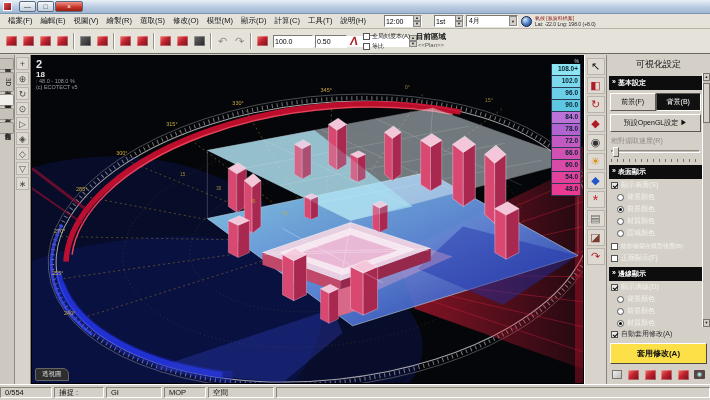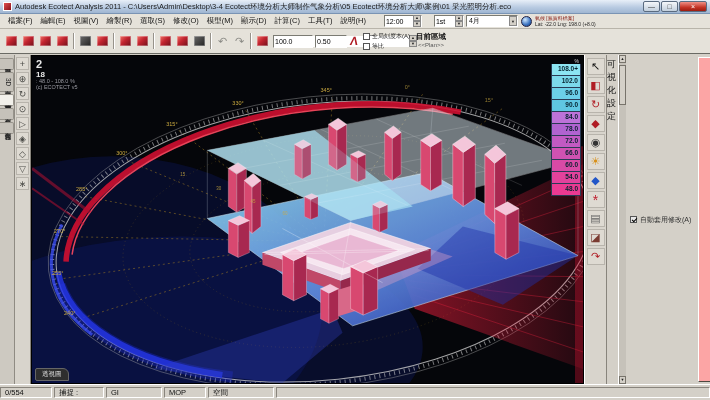--- a/index.html
+++ b/index.html
@@ -59,61 +59,60 @@
   #legend{position:absolute;top:2px;right:2px;width:30px;}
   #legend-unit{font-size:5px;color:#ddd;text-align:right;padding-right:2px;}
   .lrow{height:12px;font-size:6.5px;font-weight:bold;color:#06222e;text-align:right;padding:1px 2px 0 0;border:1px solid #2a3a55;border-top:none;}
   .lrow:first-of-type{border-top:1px solid #2a3a55;}
   #view-tab{position:absolute;left:3px;bottom:2px;background:#2e2e2e;color:#ddd;font-size:6.5px;padding:1px 6px;border:1px solid #666;border-radius:2px 6px 0 2px;}
 
   #rtools{width:22px;background:#d8d4cc;border-left:1px solid #fff;display:flex;flex-direction:column;align-items:center;gap:2px;padding-top:3px;}
   .rtool{width:18px;height:17px;display:flex;align-items:center;justify-content:center;font-size:11px;border:1px solid #b8b4ac;background:#dedad2;}
 
   
-  #rpanel{width:104px;background:#d4d0c8;border-left:1px solid #88847c;display:flex;flex-direction:row;font-size:7px;position:relative;}
+  #rpanel{width:104px;background:#d4d0c8;border-left:1px solid #88847c;display:flex;flex-direction:column;font-size:7px;position:relative;}
   #panel-title{text-align:center;font-size:9px;padding:3px 0 2px;color:#111;}
   #panel-body{flex:1;overflow:hidden;padding:0 8px 0 2px;position:relative;}
   .phead{background:#0d0d0d;color:#fff;font-size:7px;font-weight:bold;padding:2px 3px;margin-top:3px;display:flex;gap:2px;}
   .btn-row{display:flex;margin:3px 1px 0;}
   .pbtn{flex:1;text-align:center;padding:3px 0;border:1px solid;border-color:#fff #5e5a52 #5e5a52 #fff;background:#d4d0c8;font-size:7px;}
   .pbtn.active{background:#111;color:#fff;border-color:#5e5a52 #fff #fff #5e5a52;}
   .dimlabel{color:#8e8a82;margin:4px 2px 1px;}
   .slider{margin:1px 2px 0;height:12px;position:relative;}
   .slider .track{position:absolute;left:0;right:0;top:3px;height:3px;background:#c2beb6;border:1px solid;border-color:#8e8a82 #fff #fff #8e8a82;}
   .slider .thumb{position:absolute;left:2px;top:0;width:6px;height:10px;background:#d4d0c8;border:1px solid;border-color:#fff #5e5a52 #5e5a52 #fff;}
   .ticks{height:3px;margin:0 2px;background:repeating-linear-gradient(90deg,#77736b 0,#77736b 1px,transparent 1px,transparent 6px);}
   .prow{display:flex;align-items:center;gap:3px;padding:1px 2px;color:#f4f2ec;white-space:nowrap;}
   .prow.dark{color:#333;}
   .prow.indent{padding-left:8px;}
   .cb{width:7px;height:7px;background:#fff;border:1px solid #555;position:relative;flex:none;}
   .cb.on{background:#e8e8e8;}
   .cb.on::after{content:"";position:absolute;left:1px;top:1px;width:4px;height:2px;border-left:1px solid #000;border-bottom:1px solid #000;transform:rotate(-45deg);}
   .rb{width:7px;height:7px;border-radius:50%;background:#fff;border:1px solid #555;position:relative;flex:none;}
   .rb.on::after{content:"";position:absolute;left:1px;top:1px;width:3px;height:3px;border-radius:50%;background:#000;}
-  #apply-btn{margin:2px 3px;padding:4px 16px;text-align:center;font-weight:bold;font-size:8px;border:1px solid;border-color:#fff #4e4a42 #4e4a42 #fff;background:#fca5a5;}
+  #apply-btn{margin:2px 3px;padding:4px 16px;text-align:center;font-weight:bold;font-size:8px;border:1px solid;border-color:#fff #4e4a42 #4e4a42 #fff;background:#fde047;}
   #pscroll{position:absolute;right:0;top:0;bottom:0;width:8px;background:#c6c2ba;border-left:1px solid #fff;display:flex;flex-direction:column;}
   #pscroll .sb{height:8px;background:#d4d0c8;border:1px solid #77736b;font-size:4px;line-height:6px;text-align:center;color:#222;}
   #pscroll .sthumb{height:40px;background:#d4d0c8;border:1px solid #77736b;margin-top:2px;}
   #pbottom-icons{display:flex;justify-content:space-between;padding:2px 3px 3px;}
   .bic{width:14px;height:13px;display:flex;align-items:center;justify-content:center;}
   .wire{width:10px;height:9px;border:1px solid #77736b;background:linear-gradient(135deg,#eee,#bbb);}
   .cam{width:11px;height:9px;background:#5a4440;border-radius:1px;position:relative;}
   .cam::after{content:"";position:absolute;left:3px;top:1.5px;width:5px;height:5px;border-radius:50%;background:radial-gradient(#cfe,#357);}
 
   
   #statusbar{position:absolute;left:0;right:0;bottom:0;height:16px;background:#d4d0c8;border-top:1px solid #fff;display:flex;gap:2px;padding:2px 0;}
   .scell{border:1px solid;border-color:#88847c #fff #fff #88847c;padding:0 4px;font-size:7.5px;display:flex;align-items:center;background:#d4d0c8;white-space:nowrap;}
   .scell.grow{flex:1;}
 </style>
 </head>
 <body>
 
 <div id="titlebar">
   <span id="app-icon"></span>
-  <span id="title-text">Autodesk Ecotect Analysis 2011 - C:\Users\Admin\Desktop\3-4 Ecotect环境分析大师制作气象分析\05 Ecotect环境分析大师\案例\01 采光照明分析.eco</span>
   <span class="wbtns">
     <span class="wbtn">—</span>
     <span class="wbtn">□</span>
     <span class="wbtn close">×</span>
   </span>
 </div>
 
 <div id="menubar">
   <span class="menu-item">檔案(F)</span>
   <span class="menu-item">編輯(E)</span>

